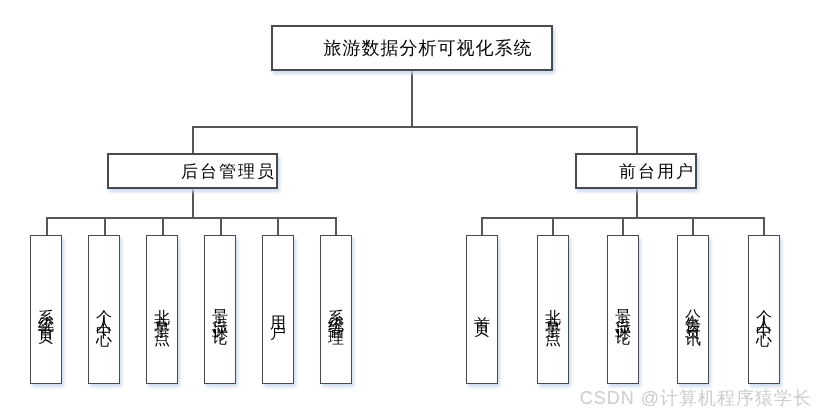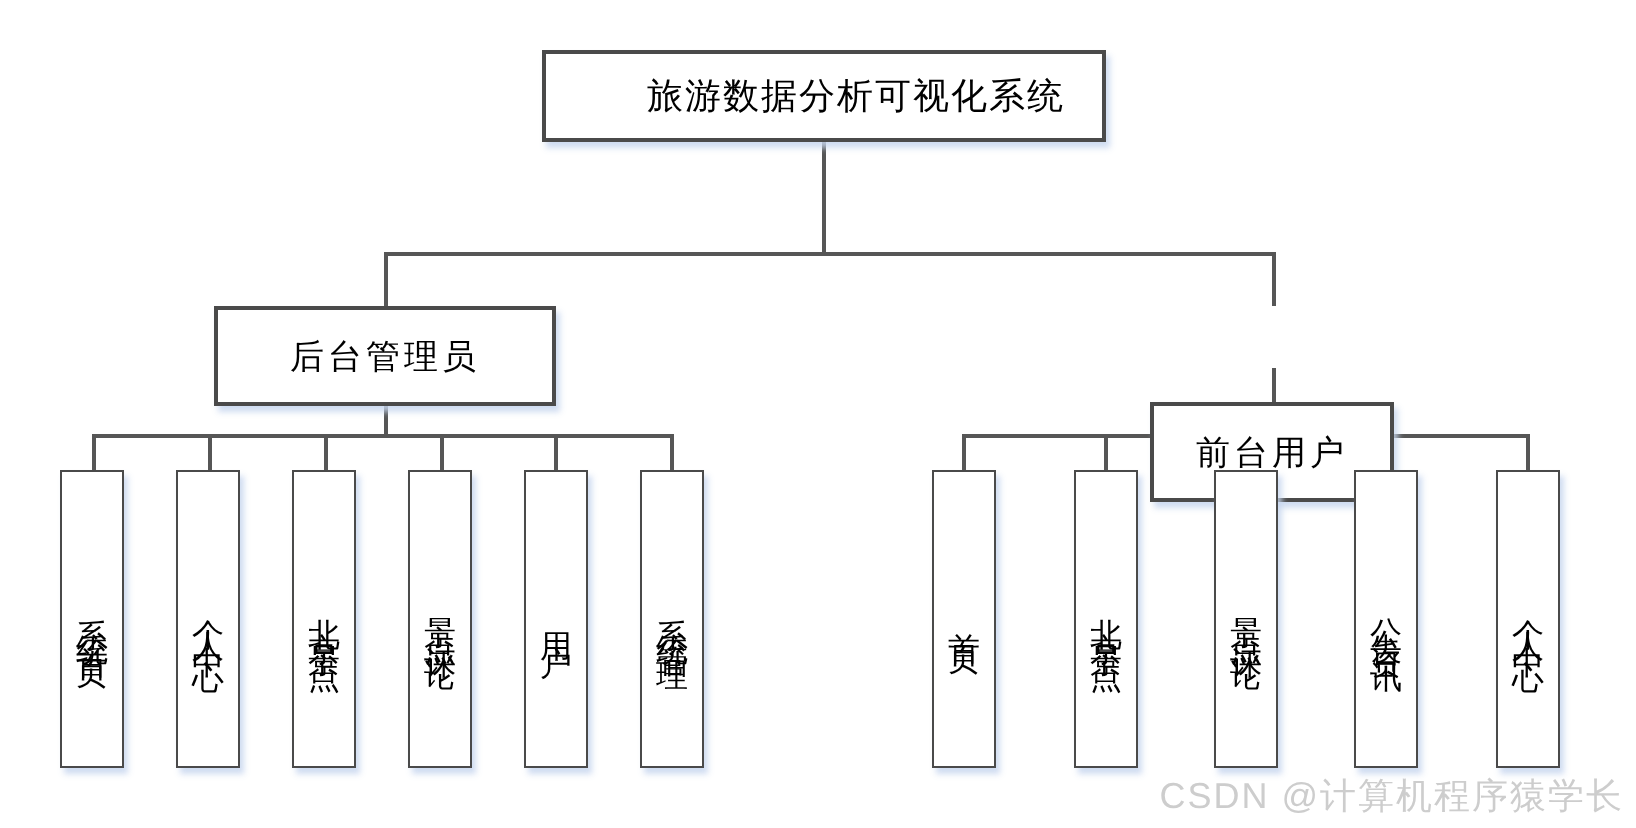--- a/index.html
+++ b/index.html
@@ -27,25 +27,25 @@
     display: flex;
     align-items: center;
     justify-content: center;
     text-align: center;
   }
   .box.root {
     left: 271px; top: 25px; width: 282px; height: 46px;
     font-size: 18px; letter-spacing: 1px; padding-left: 32px;
   }
   .box.branch {
-    top: 153px; height: 50px;
-    font-size: 17px; letter-spacing: 2px;
+    top: 153px; height: 36px;
+    font-size: 17px; letter-spacing: 2px; justify-content: flex-end;
   }
   .box.branch.admin { left: 107px; width: 171px; }
-  .box.branch.user  { left: 575px; width: 122px; margin-top: 48px; }
+  .box.branch.user  { left: 575px; width: 122px; }
   .box.leaf {
     top: 235px; width: 32px; height: 149px;
     border-width: 1.5px;
   }
   .vtext {
     writing-mode: vertical-rl;
     text-orientation: upright;
     font-size: 16px;
     letter-spacing: 7px;
     line-height: 32px;

